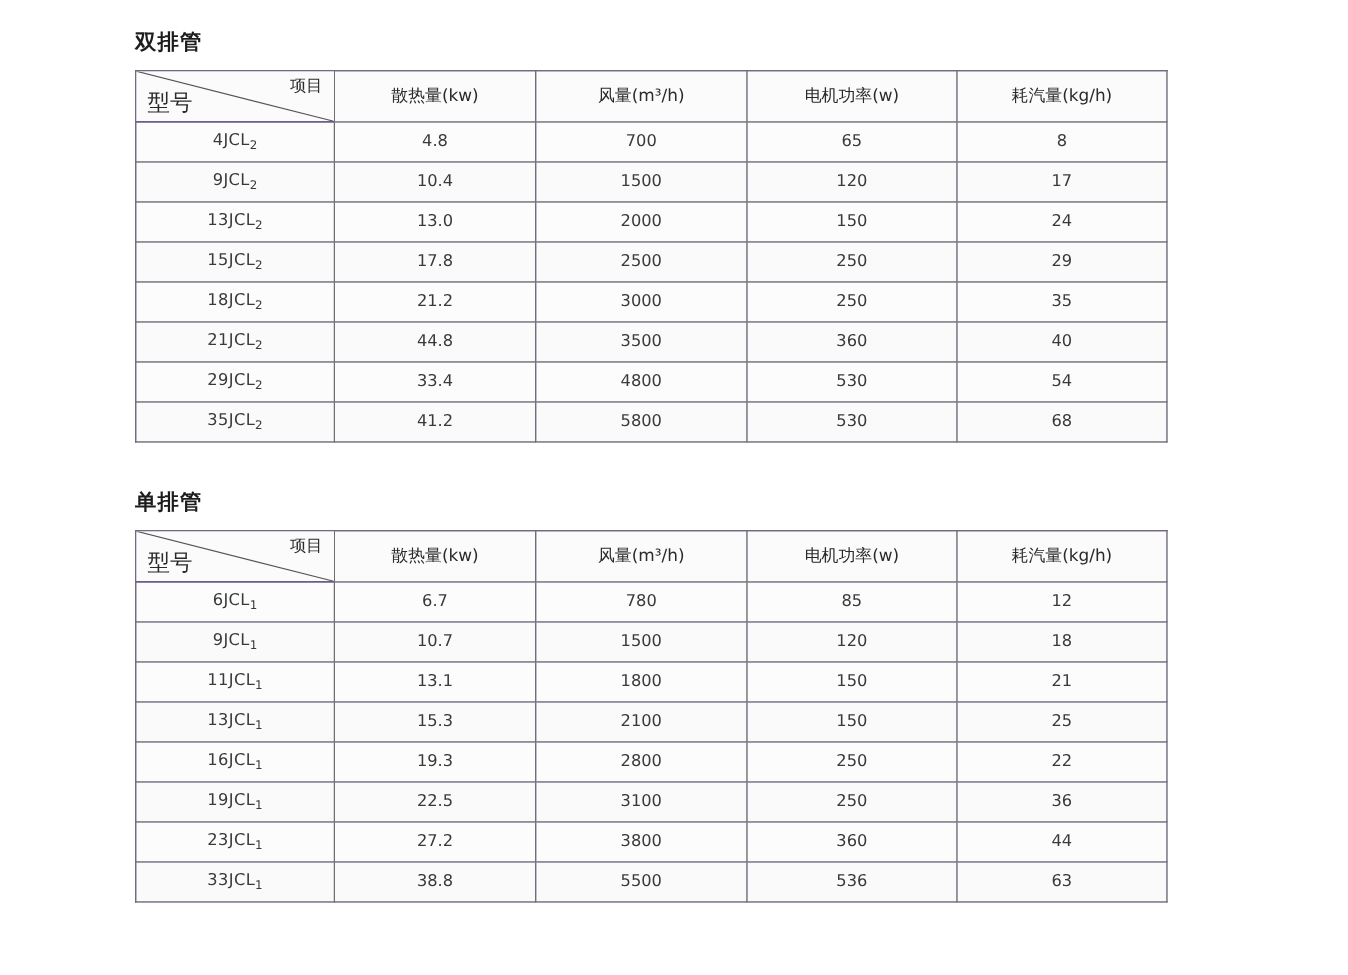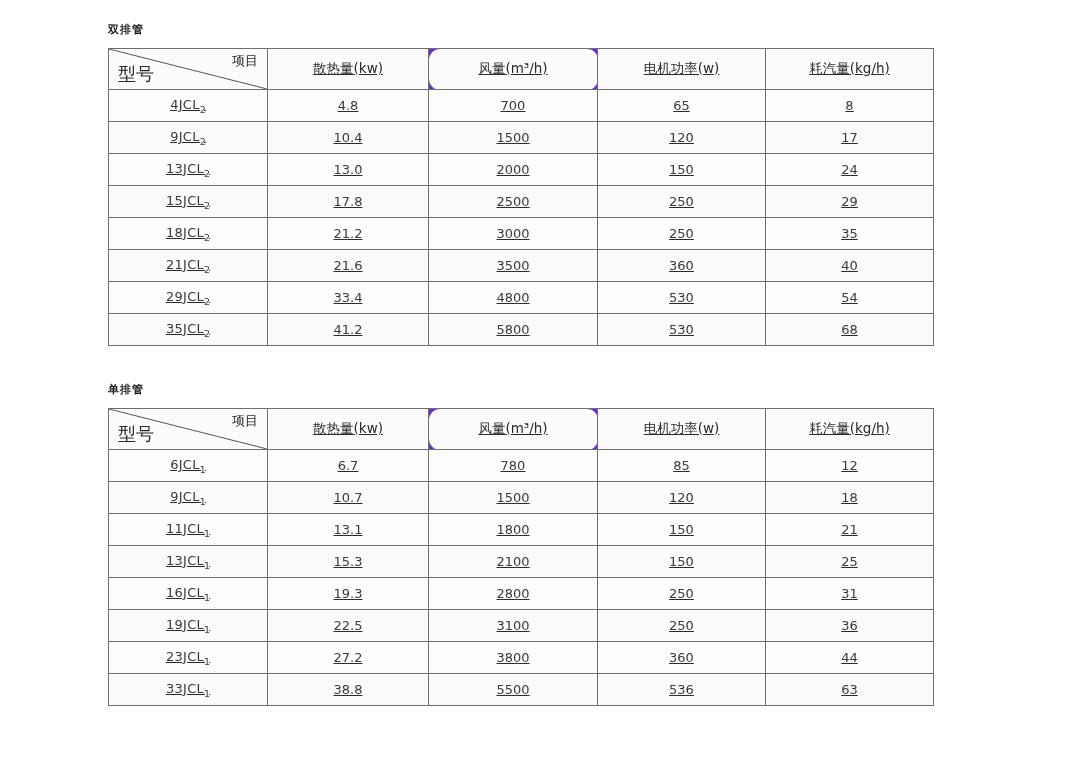--- a/index.html
+++ b/index.html
@@ -22,34 +22,33 @@
     padding: 18px 0 0 0;
   }
   .section {
     margin-left: 108px;
     width: 820px;
   }
   .section.first { margin-top: 4px; }
   .section.second { margin-top: 36px; }
 
   .section-title {
-    font-size: 11px;
+    font-size: 17px;
     font-weight: bold;
     color: #1c1c1c;
     letter-spacing: 1px;
     margin-bottom: 11px;
     font-family: "DejaVu Sans", "Liberation Sans", sans-serif;
   }
 
   table.spec {
     border-collapse: collapse;
     width: 820px;
     table-layout: fixed;
     background: #6d28d9;
-    text-decoration: underline;
   }
   table.spec td, table.spec th {
     border: 1px solid #6f6f6f;
     font-weight: normal;
     text-align: center;
     font-size: 13px;
     color: #3a3a3a;
     height: 31px;
     padding: 0;
     font-family: "DejaVu Sans", "Liberation Sans", sans-serif;
@@ -95,21 +94,21 @@
     font-size: 13.5px;
     color: #3c3c3c;
     letter-spacing: 0.3px;
   }
   td.model .sub {
     font-size: 9.5px;
     vertical-align: sub;
     letter-spacing: 0;
   }
   .col-heat { width: 160px; }
-  .col-air  { width: 168px; border-radius: 11px; }
+  .col-air  { width: 168px; }
   .col-pow  { width: 167px; }
   .col-steam{ width: 167px; }
 
   
   table.spec tbody tr:nth-child(odd) td { background: #fcfcfc; }
   table.spec tbody tr:nth-child(even) td { background: #fafafa; }
   table.spec thead th { background: #fbfbfb; }
 </style>
 </head>
 <body>
@@ -165,21 +164,21 @@
         </tr>
         <tr>
           <td class="model"><span>18JCL</span><span class="sub">2</span></td>
           <td>21.2</td>
           <td>3000</td>
           <td>250</td>
           <td>35</td>
         </tr>
         <tr>
           <td class="model"><span>21JCL</span><span class="sub">2</span></td>
-          <td>21.6</td>
+          <td>44.8</td>
           <td>3500</td>
           <td>360</td>
           <td>40</td>
         </tr>
         <tr>
           <td class="model"><span>29JCL</span><span class="sub">2</span></td>
           <td>33.4</td>
           <td>4800</td>
           <td>530</td>
           <td>54</td>
@@ -240,21 +239,21 @@
           <td>15.3</td>
           <td>2100</td>
           <td>150</td>
           <td>25</td>
         </tr>
         <tr>
           <td class="model"><span>16JCL</span><span class="sub">1</span></td>
           <td>19.3</td>
           <td>2800</td>
           <td>250</td>
-          <td>31</td>
+          <td>22</td>
         </tr>
         <tr>
           <td class="model"><span>19JCL</span><span class="sub">1</span></td>
           <td>22.5</td>
           <td>3100</td>
           <td>250</td>
           <td>36</td>
         </tr>
         <tr>
           <td class="model"><span>23JCL</span><span class="sub">1</span></td>

